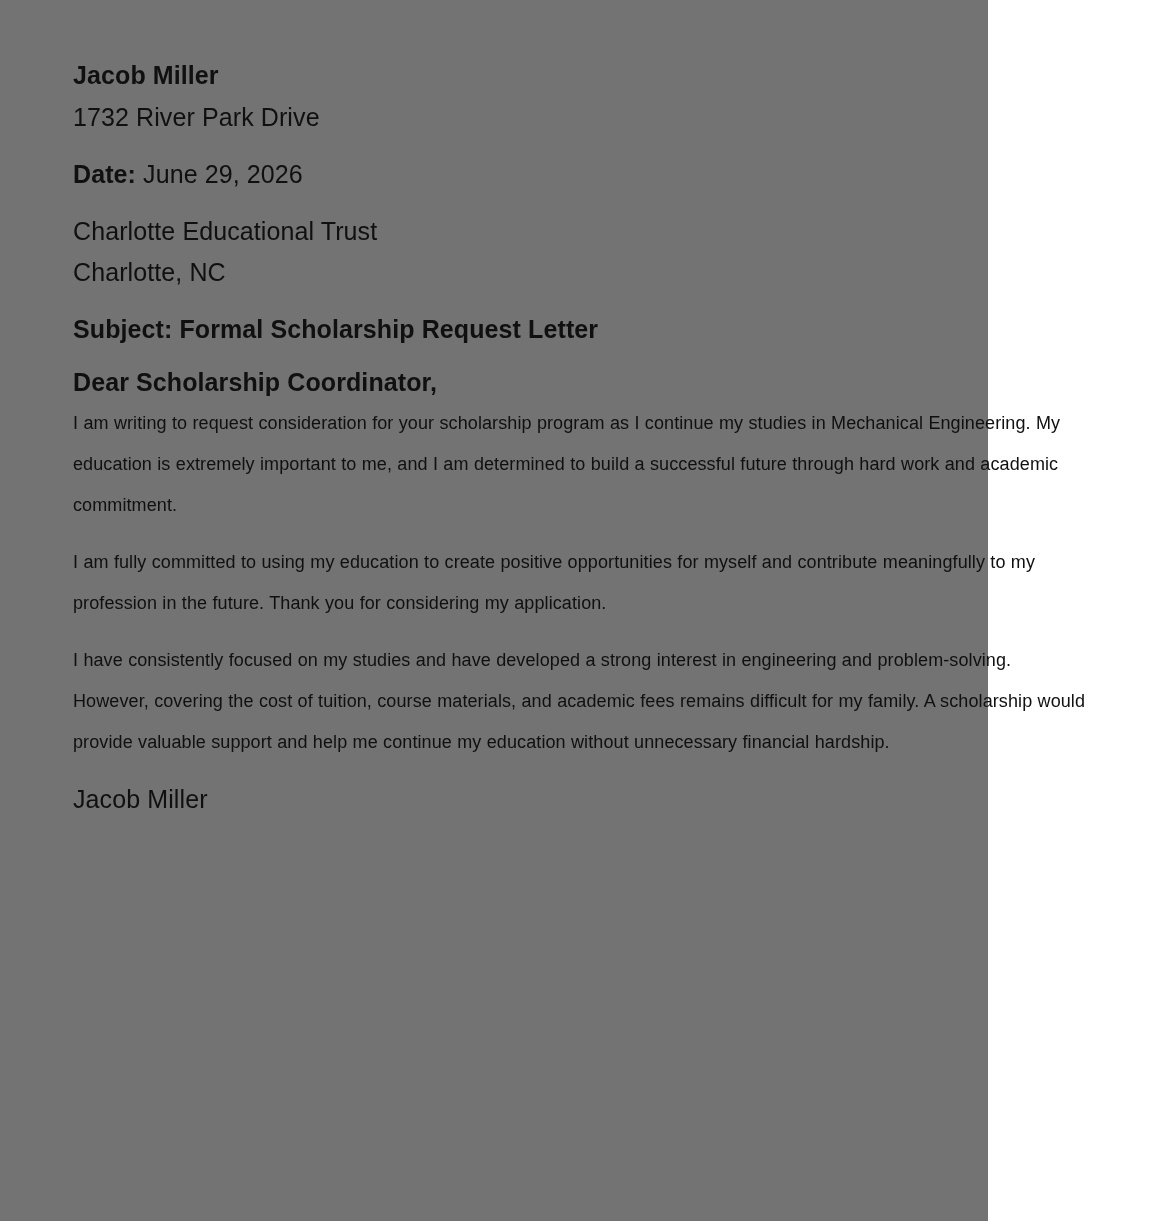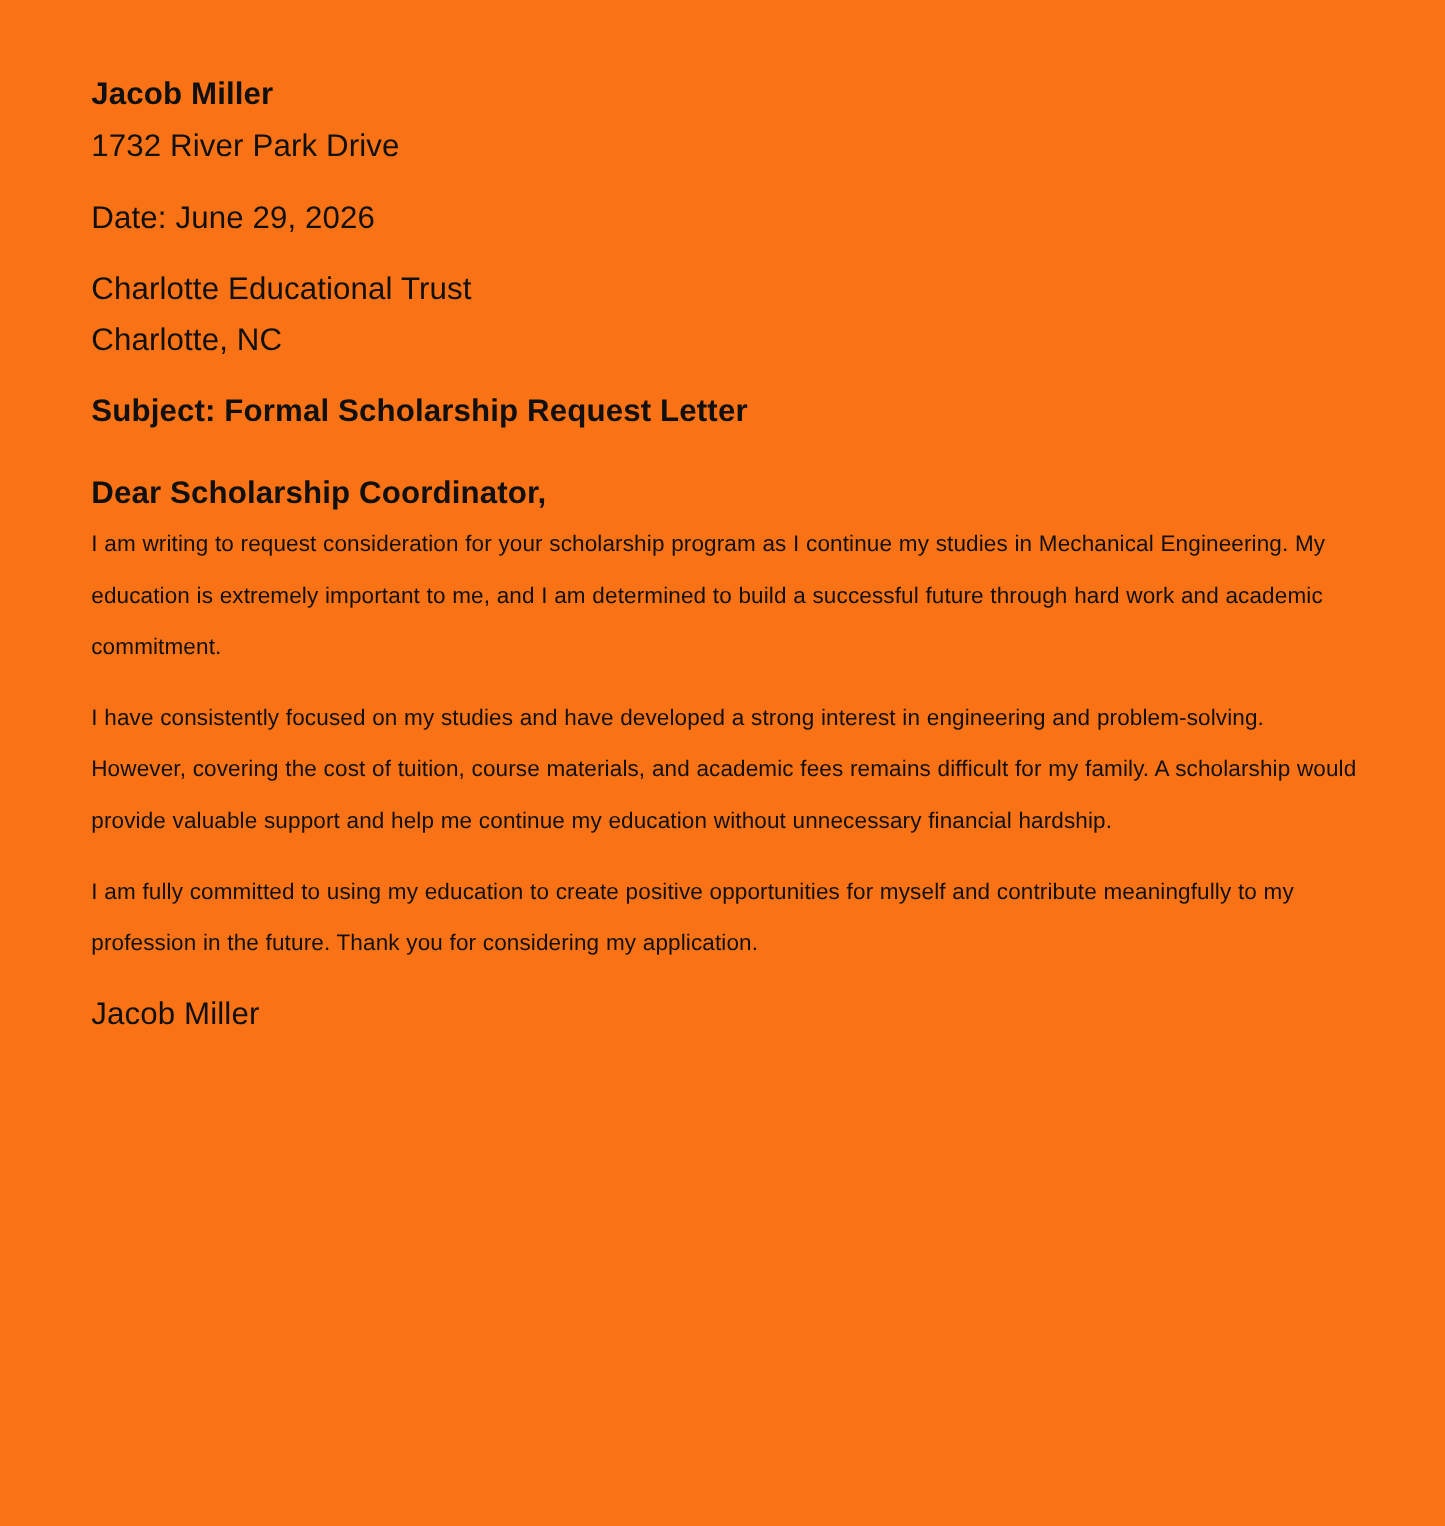--- a/index.html
+++ b/index.html
@@ -11,24 +11,24 @@
   body {
     width: 1156px;
     min-height: 1221px;
     font-family: "Liberation Sans", sans-serif;
     color: #101010;
     -webkit-font-smoothing: antialiased;
   }
 
   .page {
     box-sizing: border-box;
-    width: 1156px;
+    width: 988px;
     min-height: 1221px;
     padding: 55px 66px 40px 73px;
-    background: #f97316;
+    background: #737373;
   }
 
   .letter {
     width: 1017px;
   }
 
   
   .line {
     font-size: 25px;
     line-height: 41px;
@@ -49,41 +49,41 @@
 
   .date-line {
     margin-bottom: 16px;
   }
 
   .recipient-block {
     margin-bottom: 16px;
   }
 
   .subject-line {
-    margin-bottom: 24px;
+    margin-bottom: 12px;
   }
 
   .salutation-line {
   }
 
   .para {
     font-size: 18px;
     line-height: 41px;
     margin: 0 0 16px 0;
     text-align: left;
     letter-spacing: 0.1px;
     word-spacing: 0.2px;
   }
 
   .closing-block .line {
     line-height: 41.5px;
   }
 
   .bold-inline {
-    font-weight: 400;
+    font-weight: 700;
     text-align: right;
   }
 </style>
 </head>
 <body>
 
 <div class="page">
   <div class="letter">
 
     <div class="sender-block">
@@ -96,21 +96,21 @@
     <div class="recipient-block">
       <p class="line">Charlotte Educational Trust</p>
       <p class="line">Charlotte, NC</p>
     </div>
 
     <p class="line bold subject-line">Subject: Formal Scholarship Request Letter</p>
 
     <p class="line bold salutation-line">Dear Scholarship Coordinator,</p>
 
     <p class="para">I am writing to request consideration for your scholarship program as I continue my studies in Mechanical Engineering. My education is extremely important to me, and I am determined to build a successful future through hard work and academic commitment.</p>
+    <p class="para">I am fully committed to using my education to create positive opportunities for myself and contribute meaningfully to my profession in the future. Thank you for considering my application.</p>
     <p class="para">I have consistently focused on my studies and have developed a strong interest in engineering and problem-solving. However, covering the cost of tuition, course materials, and academic fees remains difficult for my family. A scholarship would provide valuable support and help me continue my education without unnecessary financial hardship.</p>
-    <p class="para">I am fully committed to using my education to create positive opportunities for myself and contribute meaningfully to my profession in the future. Thank you for considering my application.</p>
 
     <div class="closing-block">
       <p class="line">Jacob Miller</p>
     </div>
 
   </div>
 </div>
 
 </body></html>

